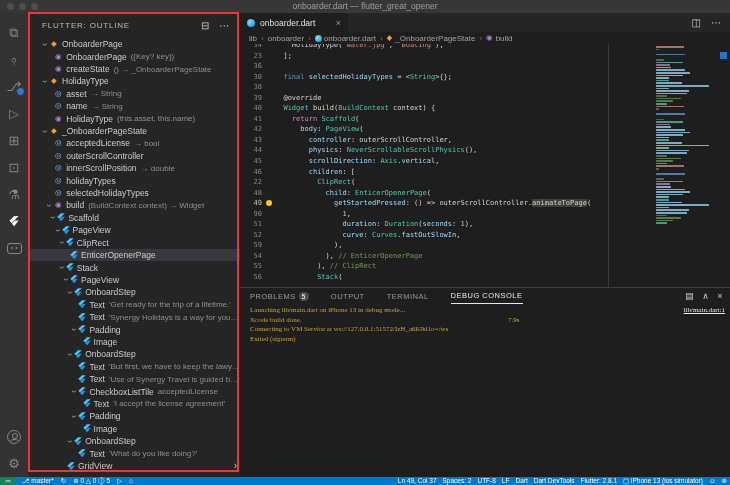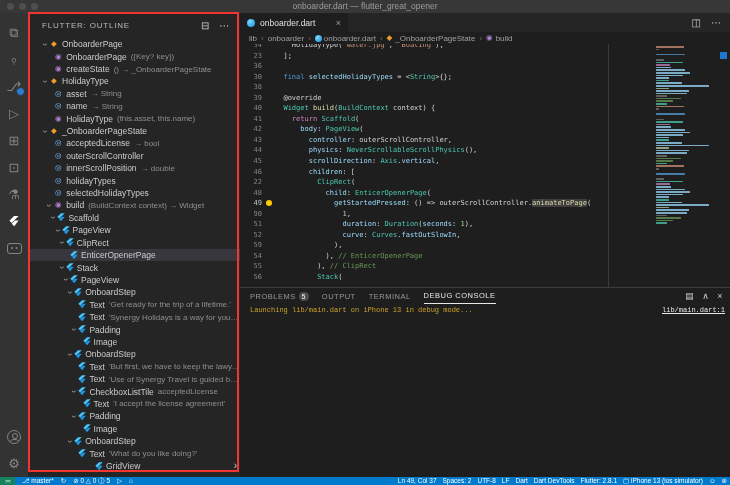--- a/index.html
+++ b/index.html
@@ -85,21 +85,21 @@
                 font-size:7.5px;letter-spacing:.5px;color:#989898;position:relative}
   .ptab{display:flex;gap:3px;align-items:center;height:100%;cursor:pointer}
   .ptab.active{color:#e7e7e7;border-bottom:1px solid #e7e7e7;box-sizing:border-box}
   .pbadge{background:#4d4d4d;color:#fff;border-radius:6px;padding:0 3px;font-size:6.5px;
           height:9px;line-height:9px}
   .pfilter{position:absolute;left:265px;top:2px;width:148px;height:12px;background:#3c3c3c;border:none;
            color:#bbbbbb;font-size:7.5px;padding:0 4px;box-sizing:border-box;outline:none}
   .pfilter::placeholder{color:#989898}
   .pactions{position:absolute;right:7px;top:0;height:16px;display:flex;gap:8px;align-items:center;
             color:#cccccc;font-size:9px}
-  .console{position:absolute;top:18px;left:10px;right:5px;font-family:Liberation Mono, monospace;
+  .console{position:absolute;top:18px;left:10px;right:5px;font-family:Liberation Serif, serif;
            font-size:7px;line-height:9.5px}
   .cline{position:relative;white-space:pre}
   .c-yellow{color:#c9a227}
   .c-blue{color:#3b8eea}
   .cright{position:absolute;right:0;top:0;color:#e7e7e7;text-decoration:underline;cursor:pointer}
   .cmid{position:absolute;left:258px;top:0}
   
   .statusbar{position:absolute;left:0;right:0;bottom:0;height:8px;background:#007acc;color:#ffffff;
              display:flex;align-items:center;font-size:6.5px;line-height:8px;z-index:60}
   .remote{background:#16825d;height:8px;display:flex;align-items:center;padding:0 5px;margin-right:7px;
@@ -408,21 +408,21 @@
       </div>
       <div class="orow" style="padding-left: 41.4px;">
         <span class="ospacer"></span>
         <svg viewBox="0 0 12 13" class="flogo">
           <polygon points="11.5,0 6,0 0.5,5.5 3.3,8.3" fill="#47c5fb"></polygon>
           <polygon points="11.5,5.3 7.2,5.3 3.3,9.2 6.3,12.3" fill="#1c98e8"></polygon>
         </svg>
         <span class="olabel">Text</span>
         <span class="odetail">'What do you like doing?'</span>
       </div>
-      <div class="orow" style="padding-left: 58px;">
+      <div class="orow" style="padding-left: 30px;">
         <span class="ospacer"></span>
         <svg viewBox="0 0 12 13" class="flogo">
           <polygon points="11.5,0 6,0 0.5,5.5 3.3,8.3" fill="#47c5fb"></polygon>
           <polygon points="11.5,5.3 7.2,5.3 3.3,9.2 6.3,12.3" fill="#1c98e8"></polygon>
         </svg>
         <span class="olabel">GridView</span>
       </div>
     </div>
   <div class="sb-overflow">›</div>
 </div>
@@ -566,21 +566,21 @@
         <div class="mm" style="width: 16.8px; background: rgb(106, 153, 85);"></div>
         <div class="mm" style="width: 11.2px; background: rgb(78, 201, 176);"></div>
       </div>
     <div class="scrollcol">
       <div class="ov-marker"></div>
     </div>
   </div>
 
   <div class="panel">
     <div class="panel-header">
-      <span id="panel-tabs" style="display:flex;gap:13px;height:100%;align-items:flex-start">
+      <span id="panel-tabs" style="display:flex;gap:22px;height:100%;align-items:flex-start">
           <span class="ptab">
             <span>PROBLEMS</span>
             <span class="pbadge">5</span>
           </span>
           <span class="ptab">
             <span>OUTPUT</span>
           </span>
           <span class="ptab">
             <span>TERMINAL</span>
           </span>
@@ -589,20 +589,23 @@
           </span>
         </span>
       <span class="pactions" id="panel-actions">
           <span>▤</span>
           <span>∧</span>
           <span>×</span>
         </span>
     </div>
     <div class="console" id="console">
         <div class="cline c-yellow">Launching lib/main.dart on iPhone 13 in debug mode...<span class="cright">lib/main.dart:1</span></div>
+        <div class="cline c-yellow">Xcode build done.<span class="cmid c-yellow">7.9s</span></div>
+        <div class="cline c-yellow">Connecting to VM Service at ws://127.0.0.1:51572/IzH_a6K9d1o=/ws</div>
+        <div class="cline c-yellow">Exited (sigterm)</div>
       </div>
   </div>
 </div>
 
 <div class="statusbar">
   <span class="remote">&gt;&lt;</span>
   <span class="sleft" id="status-left">
       <span class="sitem">⎇ master*</span>
       <span class="sitem">↻</span>
       <span class="sitem">⊘ 0  △ 0  ⓘ 5</span>

